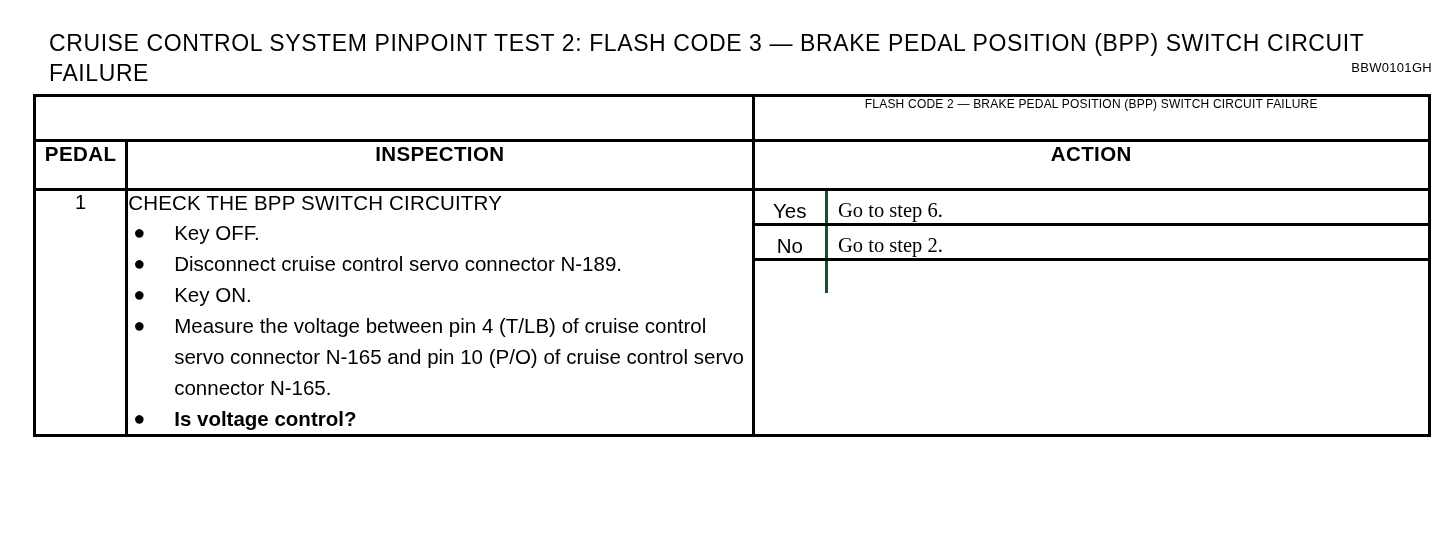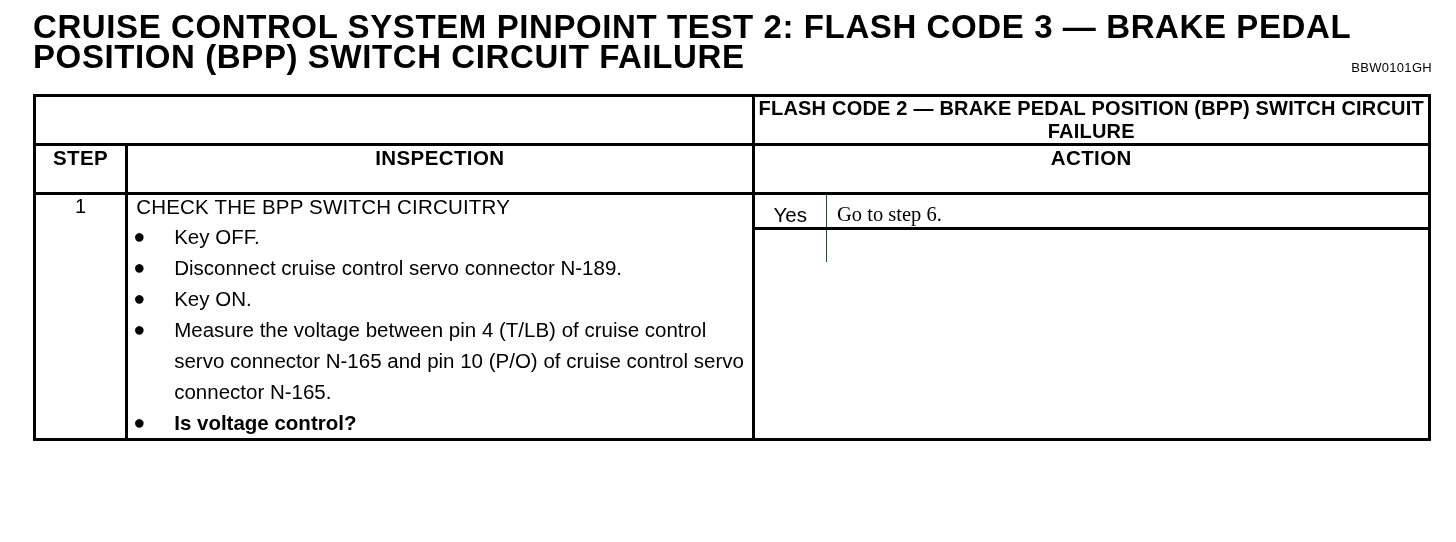--- a/index.html
+++ b/index.html
@@ -17,26 +17,26 @@
   }
 
   
   .title-block {
     position: absolute;
     left: 33px;
     top: 12px;
     width: 1400px;
   }
   .doc-title {
-    font-size: 33px;
-    font-weight: bold;
+    font-size: 23px;
+    font-weight: normal;
     letter-spacing: 0.6px;
     line-height: 30px;
     width: 1395px;
-    margin: 0;
+    margin: 16px;
     text-transform: uppercase;
   }
   .doc-code {
     position: absolute;
     right: 24px;
     top: 60px;
     font-size: 13px;
     font-weight: normal;
     letter-spacing: 0.3px;
   }
@@ -57,22 +57,22 @@
     vertical-align: top;
     background: #fff;
   }
 
   
   .cell-banner-blank {
     height: 42px;
   }
   .cell-banner {
     text-align: center;
-    font-size: 20px;
-    font-weight: bold;
+    font-size: 12px;
+    font-weight: normal;
     letter-spacing: 0.2px;
     vertical-align: middle;
     padding: 4px 6px;
   }
 
   
   .cell-colhead {
     text-align: center;
     font-size: 20.5px;
     font-weight: bold;
@@ -103,41 +103,41 @@
   }
   .result-table td {
     border: 0;
     border-bottom: 3px solid #000;
   }
   .result-table tr:last-child td {
     border-bottom: 0;
   }
   .result-table .rt-yesno {
     width: 78px;
-    border-right: 1px solid #14532d;
+    border-right: 3px solid #14532d;
     text-align: center;
     font-size: 20.5px;
     vertical-align: top;
     padding-top: 8px;
   }
   .result-table .rt-action {
     font-size: 20.5px;
     vertical-align: top;
     padding: 8px 0 0 10px;
     font-family: Liberation Serif, serif;
   }
   .result-table .rt-spacer {
     border-bottom: 0;
   }
 
   
   .insp-heading {
     font-size: 20.5px;
     letter-spacing: 0.2px;
-    margin: 0 0 2px 8px;
+    margin: 0 0 2px 0;
     white-space: nowrap;
   }
   ul.insp-list {
     list-style: none;
     margin: 0;
     padding: 0;
   }
   ul.insp-list li {
     position: relative;
     padding-left: 46px;
@@ -172,21 +172,21 @@
     <col style="width:597px">
   </colgroup>
   <tbody>
 
     <tr>
       <td class="cell-banner-blank" colspan="2"></td>
       <td class="cell-banner" colspan="2">FLASH CODE 2 — BRAKE PEDAL POSITION (BPP) SWITCH CIRCUIT FAILURE</td>
     </tr>
 
     <tr>
-      <td class="cell-colhead">STEP</td>
+      <td class="cell-colhead">PEDAL</td>
       <td class="cell-colhead">INSPECTION</td>
       <td class="cell-colhead" colspan="2">ACTION</td>
     </tr>
 
     <tr>
       <td class="cell-step">1</td>
       <td class="cell-inspection">
         <div class="insp-heading">CHECK THE BPP SWITCH CIRCUITRY</div>
         <ul class="insp-list">
           <li>
@@ -215,20 +215,24 @@
         <table class="result-table">
           <colgroup>
             <col style="width:72px">
             <col>
           </colgroup>
           <tbody>
             <tr>
               <td class="rt-yesno">Yes</td>
               <td class="rt-action">Go to step 6.</td>
             </tr>
+            <tr>
+              <td class="rt-yesno">No</td>
+              <td class="rt-action">Go to step 2.</td>
+            </tr>
             <tr class="rt-spacer-row">
               <td class="rt-yesno rt-spacer">&nbsp;</td>
               <td class="rt-action rt-spacer">&nbsp;</td>
             </tr>
           </tbody>
         </table>
       </td>
     </tr>
   </tbody>
 </table>

